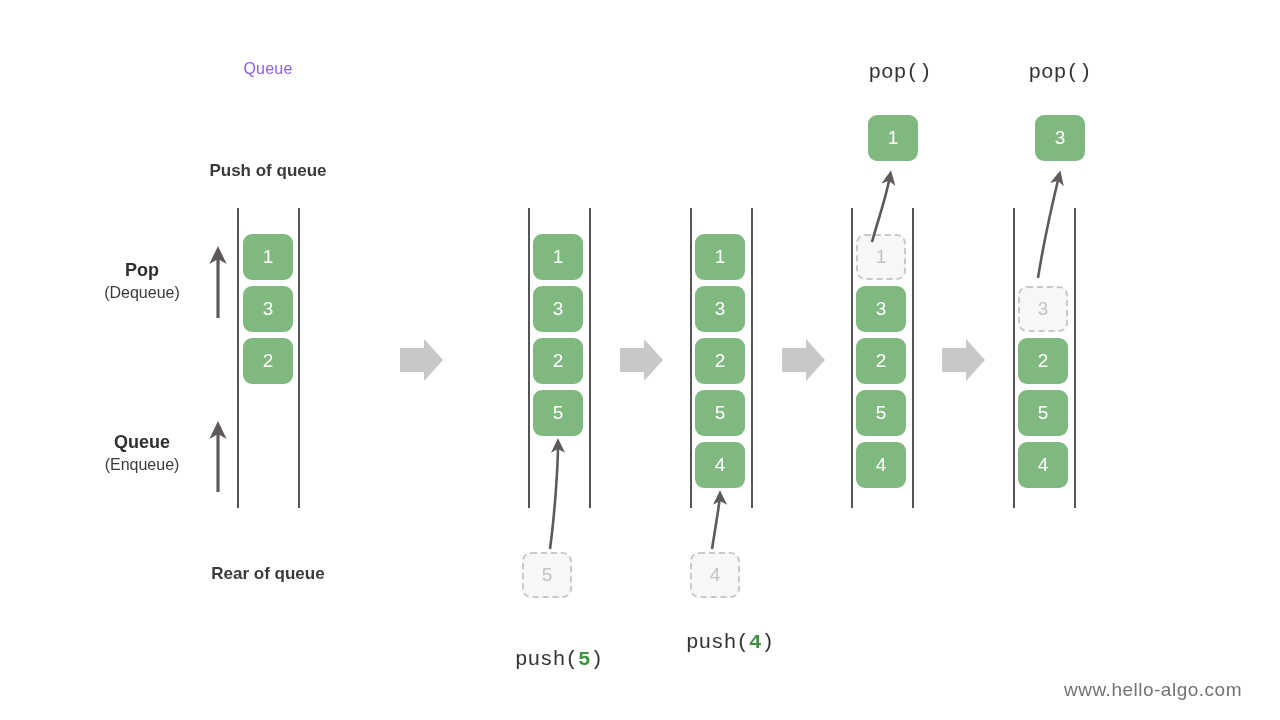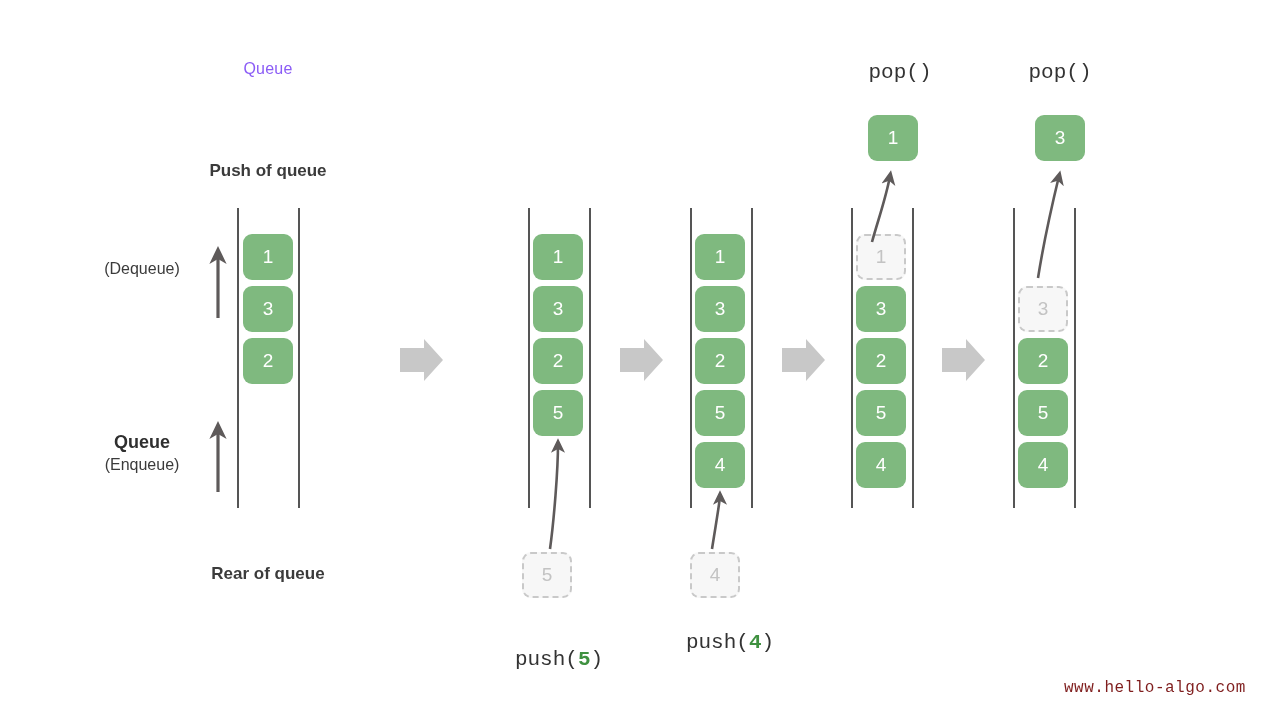--- a/index.html
+++ b/index.html
@@ -97,37 +97,38 @@
     position: absolute;
     left: 0; top: 0;
     width: 1280px;
     height: 720px;
     pointer-events: none;
   }
 
   
   .watermark {
     position: absolute;
-    font-family: Liberation Mono, monospace;
-    font-size: 16px;
-    color: #7f1d1d;
+    font-family: Liberation Sans, sans-serif;
+    font-size: 19px;
+    color: #737373;
     white-space: nowrap;
     letter-spacing: 0.5px;
   }
 </style>
 </head>
 <body>
 
 <div class="abs queue-title" style="left:178px; top:60px; width:180px;">Queue</div>
 
 <div class="abs side-label" style="left:178px; top:161px; width:180px;">Push of queue</div>
 
 <div class="abs side-label" style="left:178px; top:564px; width:180px;">Rear of queue</div>
 
 <div class="abs op-label" style="left:62px; top:258px; width:160px;">
+  <span class="op-main">Pop</span>
   <span class="op-sub">(Dequeue)</span>
 </div>
 
 <div class="abs op-label" style="left:62px; top:430px; width:160px;">
   <span class="op-main">Queue</span>
   <span class="op-sub">(Enqueue)</span>
 </div>
 
 <div class="abs">
   <div class="rail" style="left:237px; top:208px; height:300px;"></div>

